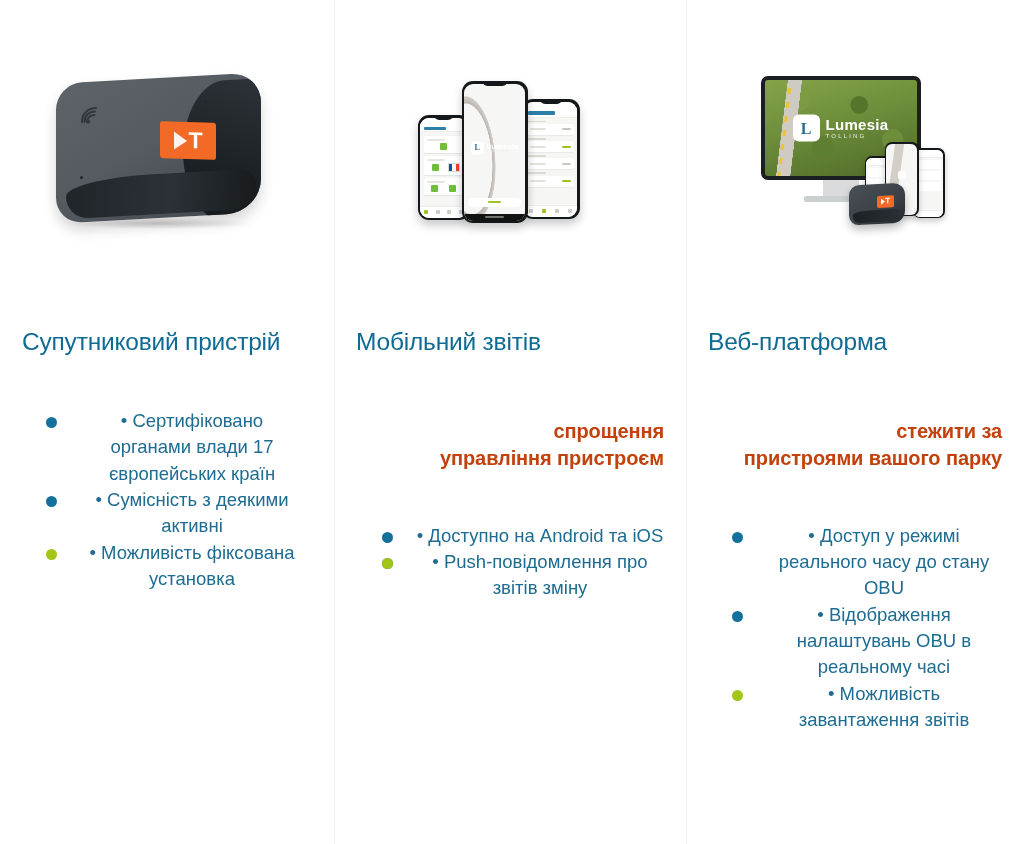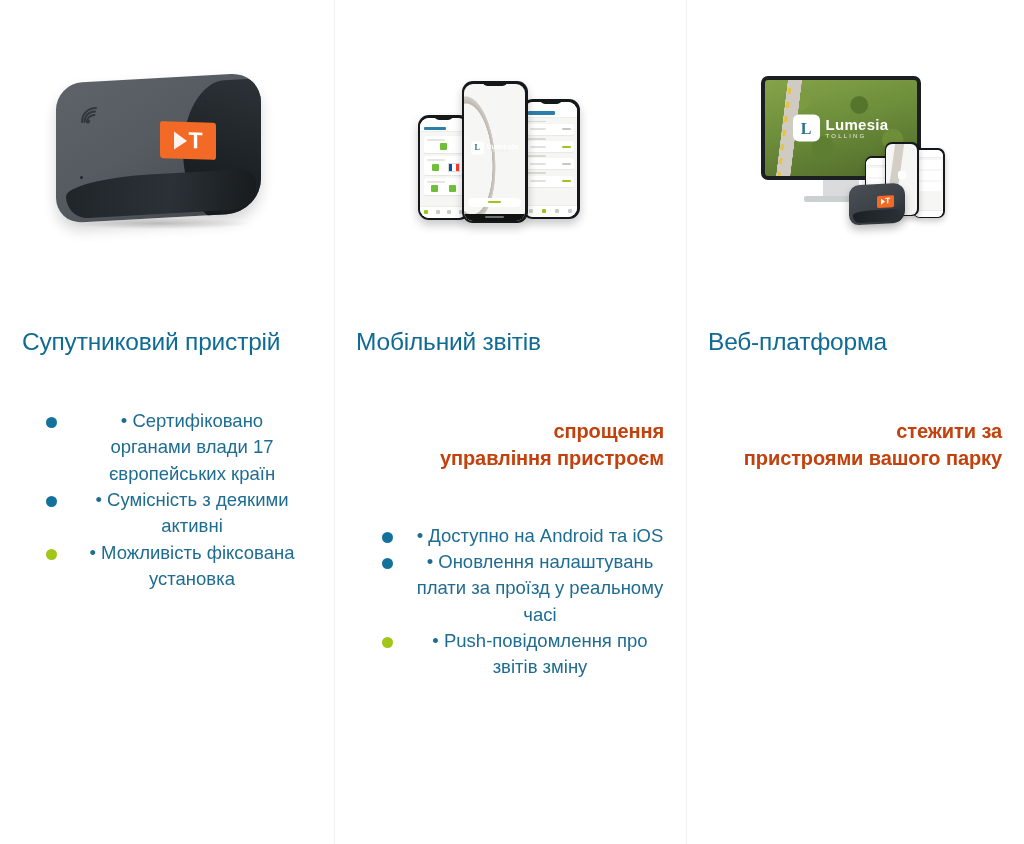--- a/index.html
+++ b/index.html
@@ -509,21 +509,20 @@
         <span>управління пристроєм</span>
       </p>
 
       <ul class="features">
         <li>
           <span class="marker"></span>
           <span class="txt">• Доступно на Android та iOS</span>
         </li>
         <li>
           <span class="marker"></span>
-          <span class="txt">• Оновлення налаштувань плати за проїзд у реальному часі</span>
         </li>
         <li class="last">
           <span class="marker"></span>
           <span class="txt">• Push-повідомлення про звітів зміну</span>
         </li>
       </ul>
     </div>
 
     <div class="col c3">
 
@@ -591,16 +590,30 @@
         </div>
       </div>
 
       <h2 class="heading">Веб-платформа</h2>
 
       <p class="subtitle">
         <span>стежити за</span><br>
         <span>пристроями вашого парку</span>
       </p>
 
+      <ul class="features">
+        <li>
+          <span class="marker"></span>
+          <span class="txt">• Доступ у режимі реального часу до стану OBU</span>
+        </li>
+        <li>
+          <span class="marker"></span>
+          <span class="txt">• Відображення налаштувань OBU в реальному часі</span>
+        </li>
+        <li class="last">
+          <span class="marker"></span>
+          <span class="txt">• Можливість завантаження звітів</span>
+        </li>
+      </ul>
     </div>
 
   </div>
 </div>
 
 </body></html>

